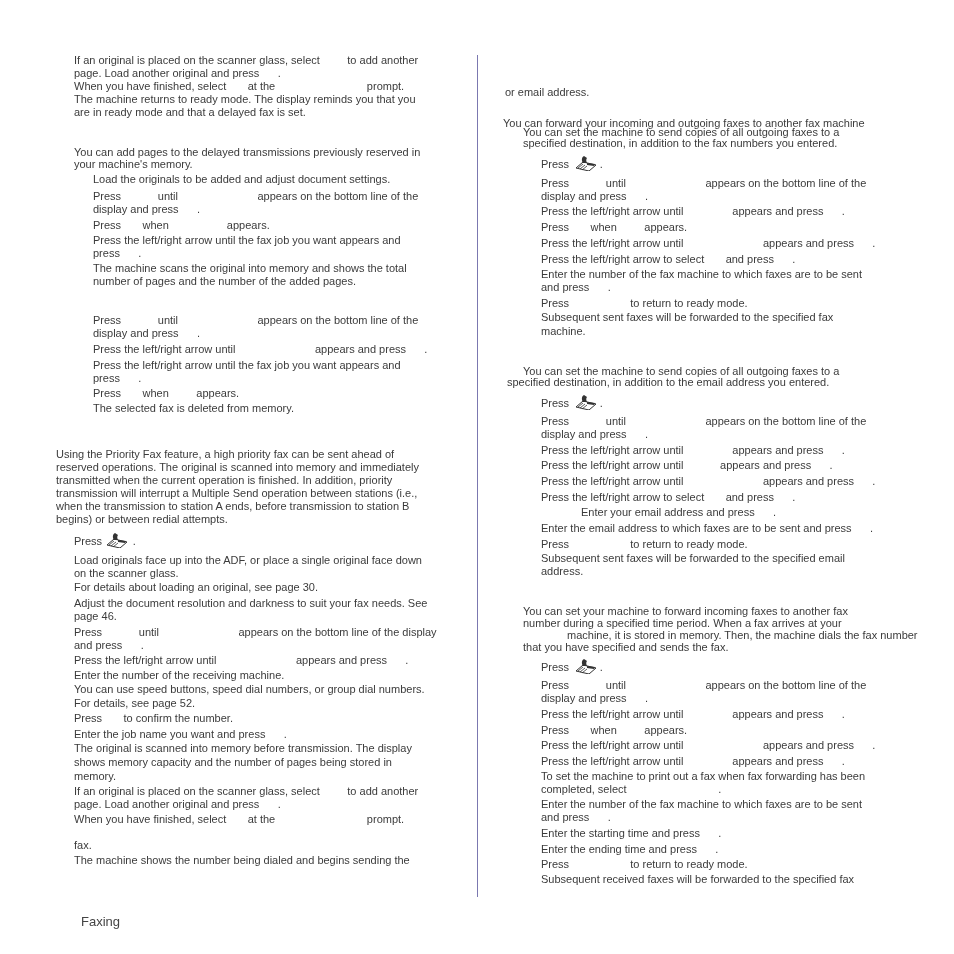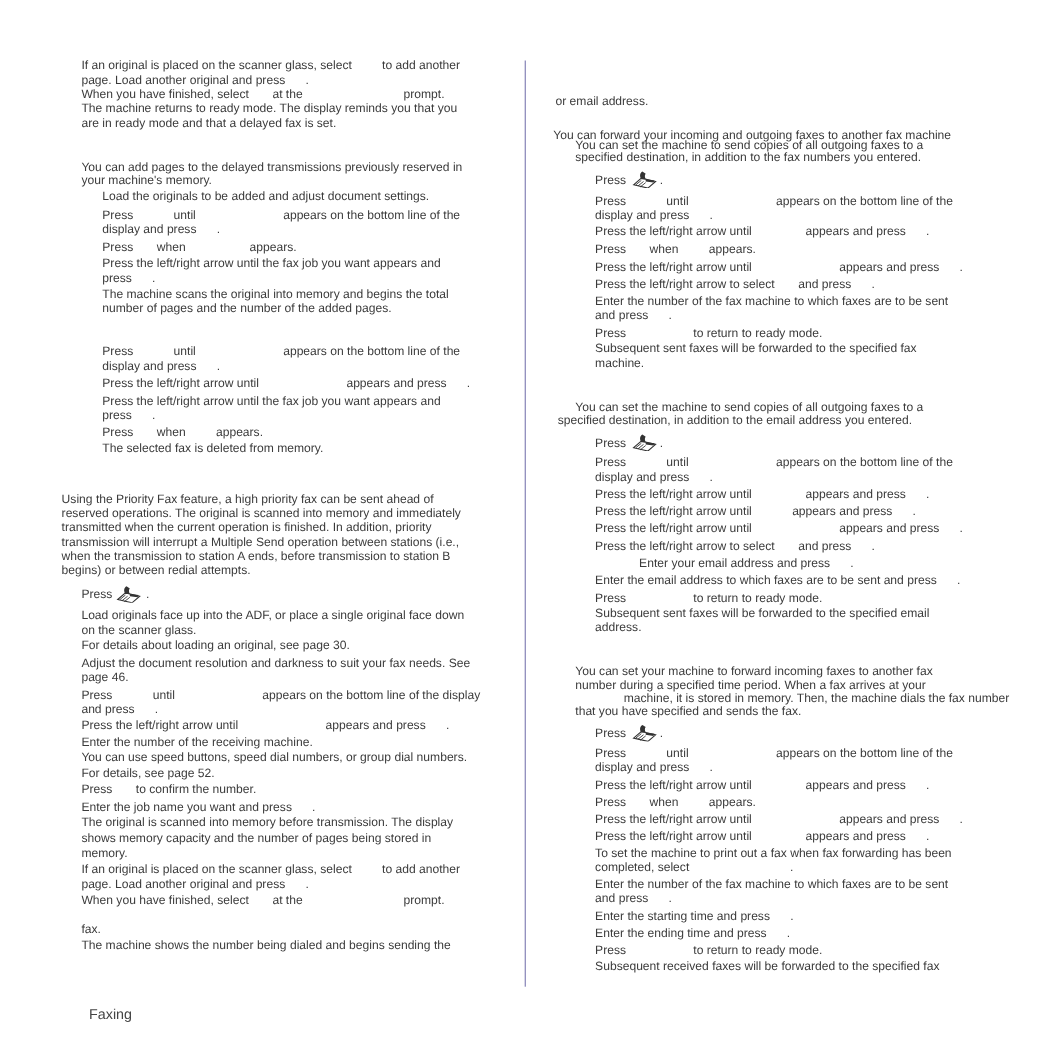--- a/index.html
+++ b/index.html
@@ -23,21 +23,21 @@
       <div class="ln" style="left: 74px; top: 93px;">The machine returns to ready mode. The display reminds you that you</div>
       <div class="ln" style="left: 74px; top: 106px;">are in ready mode and that a delayed fax is set.</div>
       <div class="ln" style="left: 74px; top: 146px;">You can add pages to the delayed transmissions previously reserved in</div>
       <div class="ln" style="left: 74px; top: 158px;">your machine's memory.</div>
       <div class="ln" style="left: 93px; top: 173px;">Load the originals to be added and adjust document settings.</div>
       <div class="ln" style="left: 93px; top: 190px;">Press            until                          appears on the bottom line of the</div>
       <div class="ln" style="left: 93px; top: 203px;">display and press      .</div>
       <div class="ln" style="left: 93px; top: 219px;">Press       when                   appears.</div>
       <div class="ln" style="left: 93px; top: 234px;">Press the left/right arrow until the fax job you want appears and</div>
       <div class="ln" style="left: 93px; top: 247px;">press      .</div>
-      <div class="ln" style="left: 93px; top: 262px;">The machine scans the original into memory and begins the total</div>
+      <div class="ln" style="left: 93px; top: 262px;">The machine scans the original into memory and shows the total</div>
       <div class="ln" style="left: 93px; top: 275px;">number of pages and the number of the added pages.</div>
       <div class="ln" style="left: 93px; top: 314px;">Press            until                          appears on the bottom line of the</div>
       <div class="ln" style="left: 93px; top: 327px;">display and press      .</div>
       <div class="ln" style="left: 93px; top: 343px;">Press the left/right arrow until                          appears and press      .</div>
       <div class="ln" style="left: 93px; top: 359px;">Press the left/right arrow until the fax job you want appears and</div>
       <div class="ln" style="left: 93px; top: 372px;">press      .</div>
       <div class="ln" style="left: 93px; top: 387px;">Press       when         appears.</div>
       <div class="ln" style="left: 93px; top: 402px;">The selected fax is deleted from memory.</div>
       <div class="ln" style="left: 56px; top: 448px;">Using the Priority Fax feature, a high priority fax can be sent ahead of</div>
       <div class="ln" style="left: 56px; top: 461px;">reserved operations. The original is scanned into memory and immediately</div>

